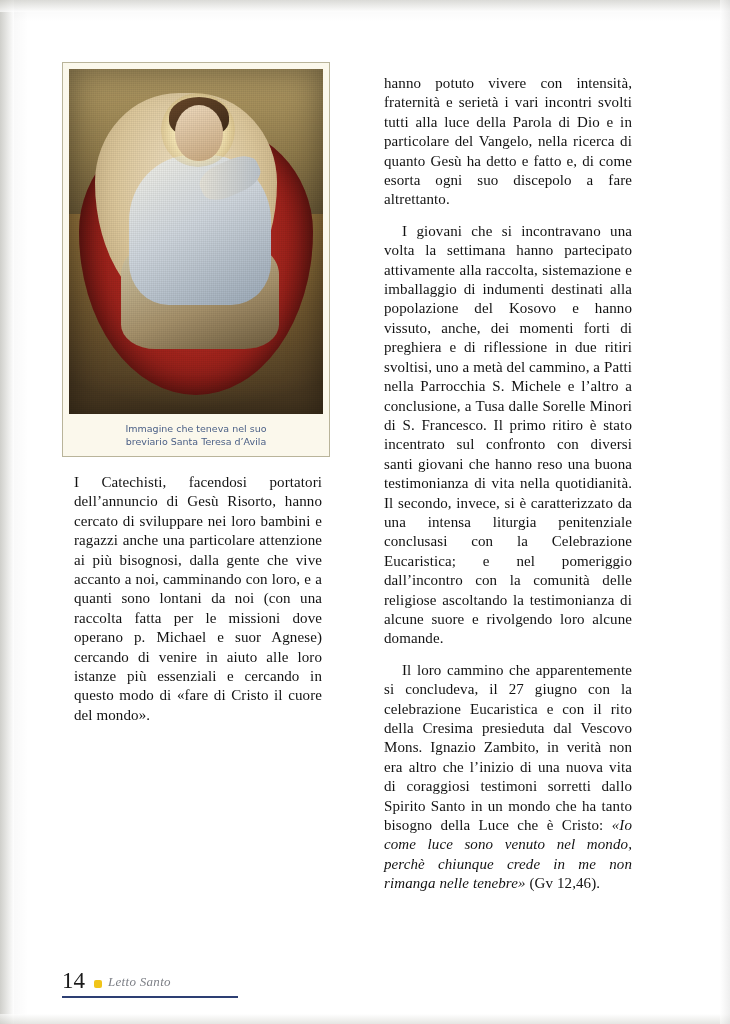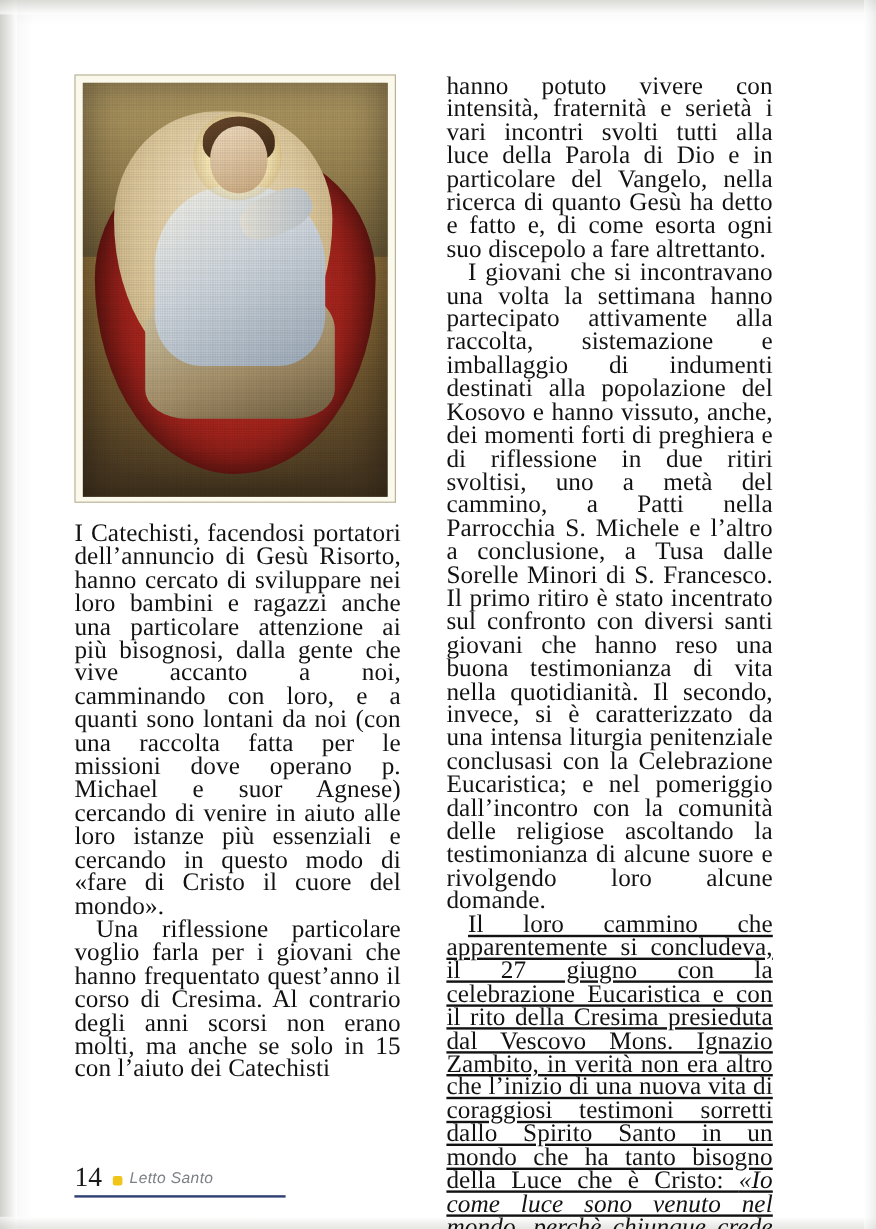--- a/index.html
+++ b/index.html
@@ -167,35 +167,34 @@
     font-family: "DejaVu Sans", sans-serif;
     font-size: 9.5px;
     line-height: 13px;
     color: #4a5f86;
     text-align: center;
     padding-bottom: 4px;
   }
 
   
   p.body {
-    margin: 0;
-    font-size: 21px;
+    margin: 12px;
+    font-size: 15px;
     line-height: 19.4px;
     text-align: justify;
     text-justify: inter-word;
     color: #121212;
     letter-spacing: .1px;
     hyphens: manual;
   }
   p.body + p.body {
     text-indent: 18px;
   }
   p.body.indent {
     text-indent: 18px;
-    text-decoration: underline;
   }
   em.quote {
     font-style: italic;
   }
 
   
   .footer {
     position: absolute;
     left: 62px;
     bottom: 22px;
@@ -213,21 +212,21 @@
   .footer-dot {
     position: absolute;
     left: 32px; top: 12px;
     width: 8px; height: 8px;
     background: #f0c419;
     border-radius: 2px;
   }
   .footer-title {
     position: absolute;
     left: 46px; top: 6px;
-    font-family: Liberation Sans, sans-serif;
+    font-family: Liberation Serif, serif;
     font-size: 13px;
     font-style: italic;
     color: #7c7f86;
     letter-spacing: .3px;
   }
   .footer-rule {
     position: absolute;
     left: 0; top: 28px;
     width: 176px;
     height: 1.5px;
@@ -255,24 +254,27 @@
           <div class="fig-heart-inner"></div>
           <div class="fig-robe"></div>
           <div class="fig-body"></div>
           <div class="fig-arm"></div>
           <div class="fig-halo"></div>
           <div class="fig-hair"></div>
           <div class="fig-head"></div>
           <div class="fig-grain"></div>
           <div class="fig-vignette"></div>
         </div>
+        <div class="figure-caption">
+          <span>Immagine che teneva nel suo</span><br>
+          <span>breviario Santa Teresa d’Avila</span>
+        </div>
       </div>
 
       <p class="body">I Catechisti, facendosi portatori dell’annuncio di Gesù Risorto, hanno cercato di sviluppare nei loro bambini e ragazzi anche una particolare attenzione ai più bisognosi, dalla gente che vive accanto a noi, camminando con loro, e a quanti sono lontani da noi (con una raccolta fatta per le missioni dove operano p. Michael e suor Agnese) cercando di venire in aiuto alle loro istanze più essenziali e cercando in questo modo di «fare di Cristo il cuore del mondo».</p>
-      <p class="body">Una riflessione particolare voglio farla per i giovani che hanno frequentato quest’anno il corso di Cresima. Al contrario degli anni scorsi non erano molti, ma anche se solo in 15 con l’aiuto dei Catechisti</p>
     </div>
 
     <div class="col-right">
       <p class="body">hanno potuto vivere con intensità, fraternità e serietà i vari incontri svolti tutti alla luce della Parola di Dio e in particolare del Vangelo, nella ricerca di quanto Gesù ha detto e fatto e, di come esorta ogni suo discepolo a fare altrettanto.</p>
       <p class="body">I giovani che si incontravano una volta la settimana hanno partecipato attivamente alla raccolta, sistemazione e imballaggio di indumenti destinati alla popolazione del Kosovo e hanno vissuto, anche, dei momenti forti di preghiera e di riflessione in due ritiri svoltisi, uno a metà del cammino, a Patti nella Parrocchia S. Michele e l’altro a conclusione, a Tusa dalle Sorelle Minori di S. Francesco. Il primo ritiro è stato incentrato sul confronto con diversi santi giovani che hanno reso una buona testimonianza di vita nella quotidianità. Il secondo, invece, si è caratterizzato da una intensa liturgia penitenziale conclusasi con la Celebrazione Eucaristica; e nel pomeriggio dall’incontro con la comunità delle religiose ascoltando la testimonianza di alcune suore e rivolgendo loro alcune domande.</p>
       <p class="body indent"><span>Il loro cammino che apparentemente si concludeva, il 27 giugno con la celebrazione Eucaristica e con il rito della Cresima presieduta dal Vescovo Mons. Ignazio Zambito, in verità non era altro che l’inizio di una nuova vita di coraggiosi testimoni sorretti dallo Spirito Santo in un mondo che ha tanto bisogno della Luce che è Cristo: </span><em class="quote">«Io come luce sono venuto nel mondo, perchè chiunque crede in me non rimanga nelle tenebre»</em><span> (Gv 12,46).</span></p>
     </div>
   </div>
 
   <div class="footer">

